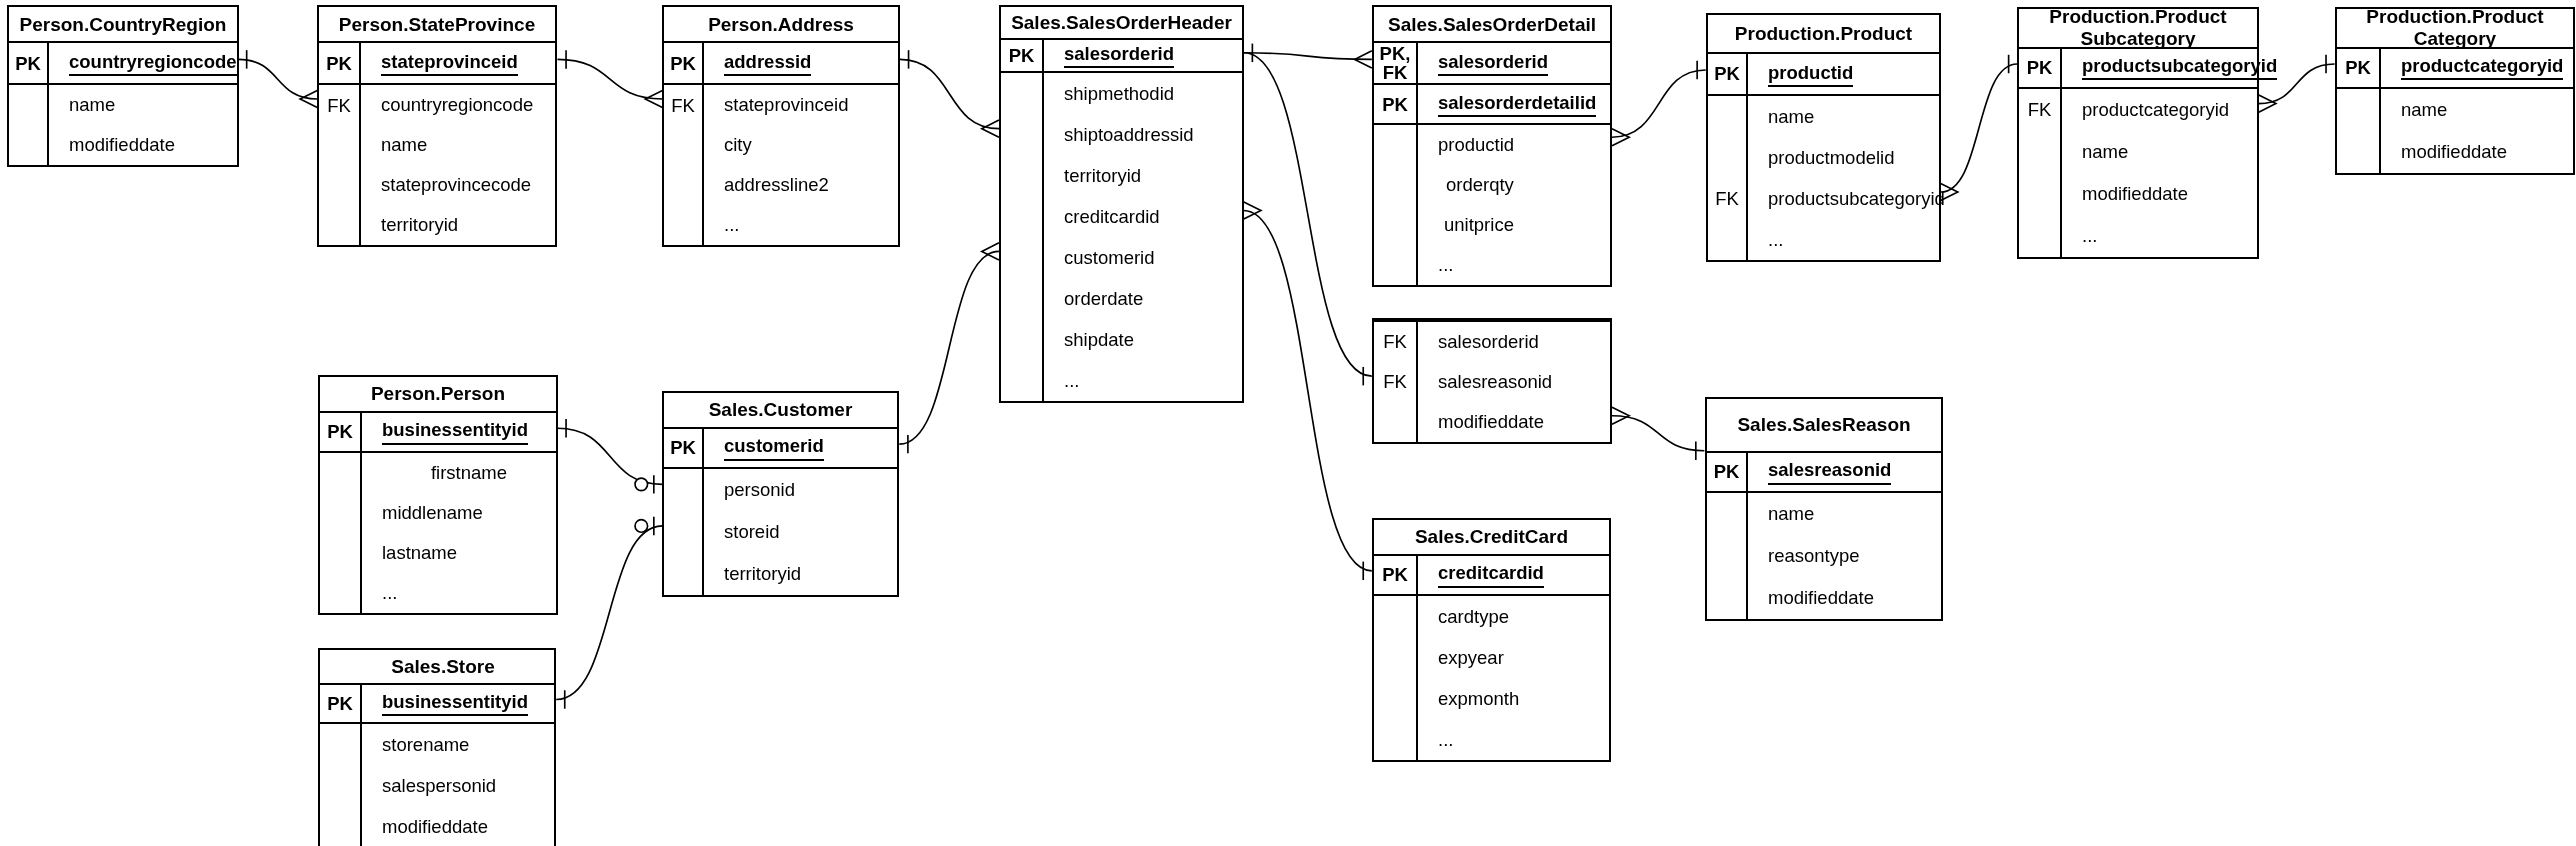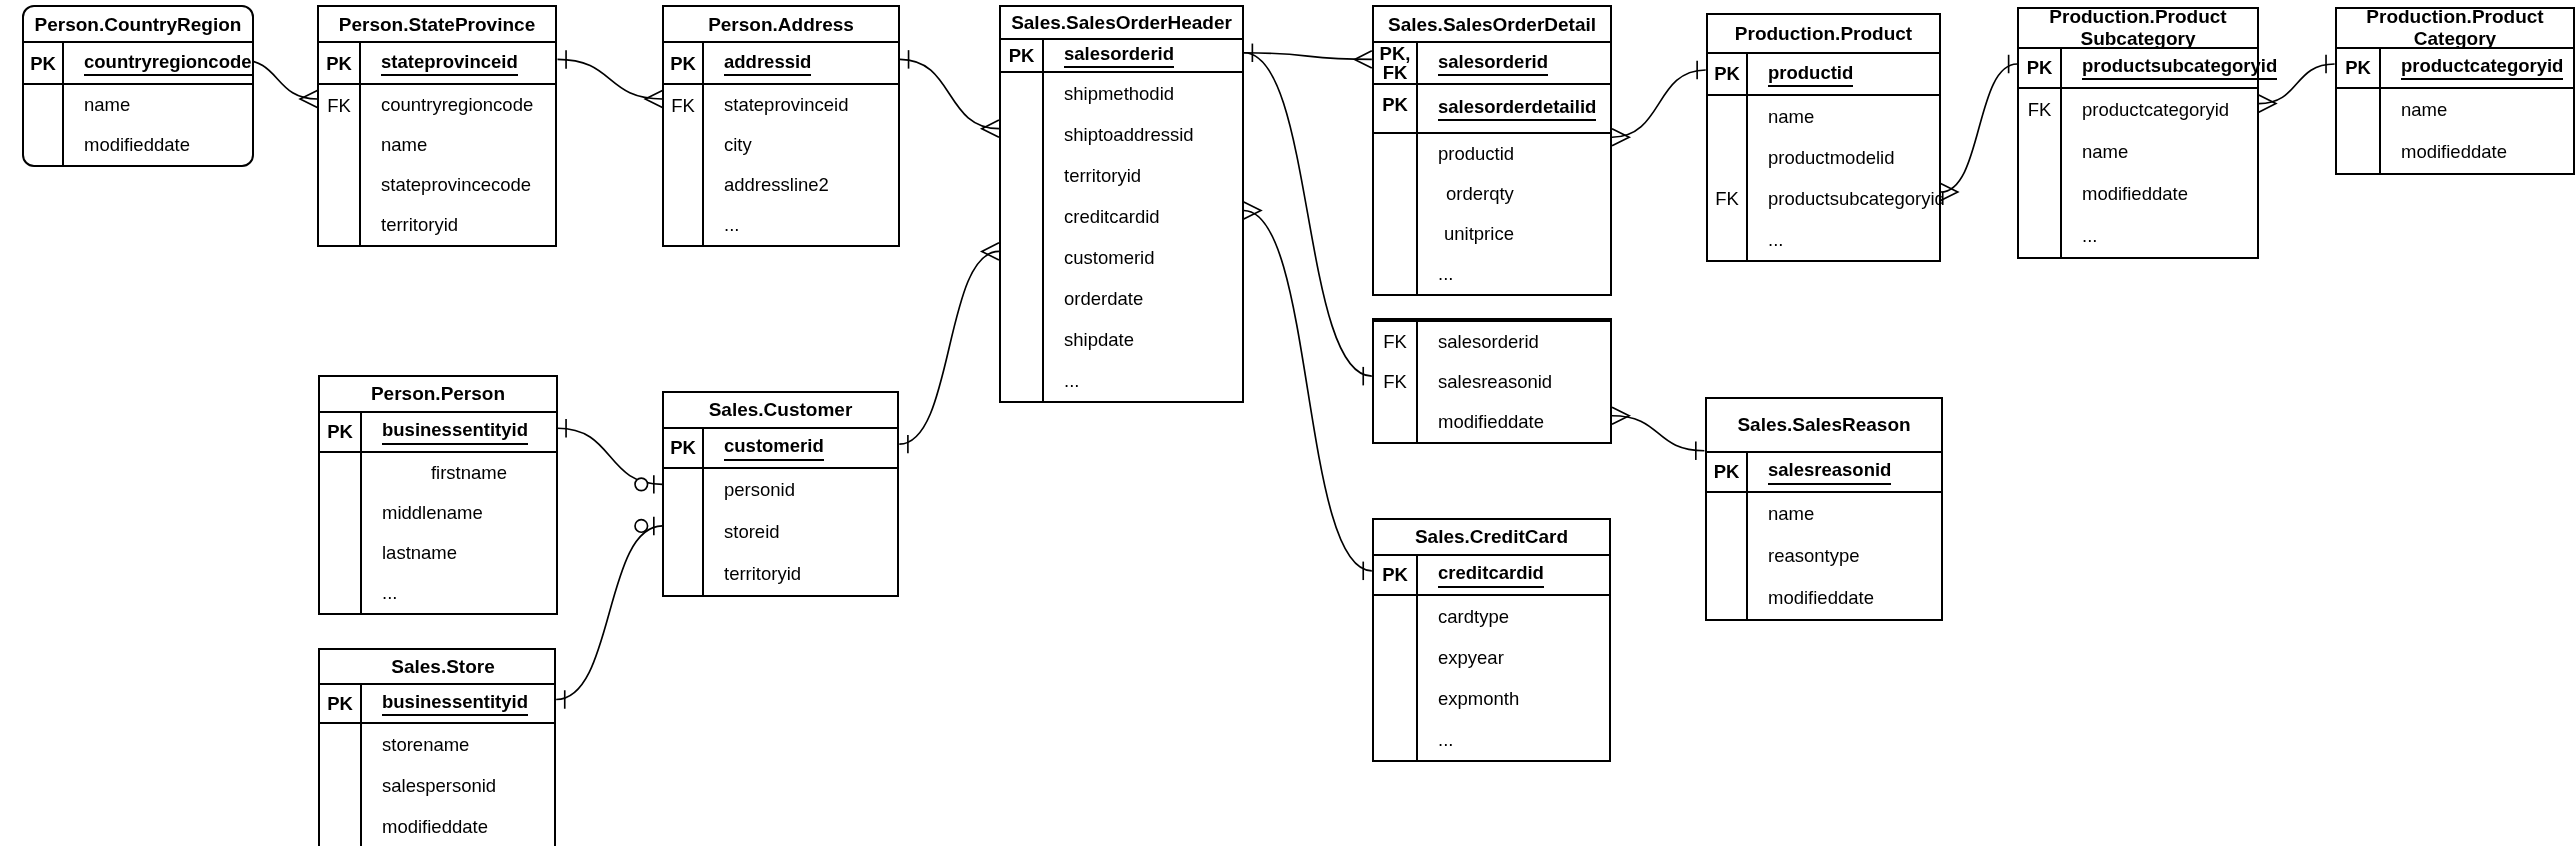--- a/index.html
+++ b/index.html
@@ -57,21 +57,21 @@
       <line x1="855" y1="1046" x2="855" y2="1074" stroke="#000000" stroke-width="2.5"></line>
       <line x1="990" y1="783" x2="990" y2="811" stroke="#000000" stroke-width="2.5"></line>
       <circle cx="971" cy="797" r="9.5" fill="#ffffff" stroke="#000000" stroke-width="2.5"></circle>
       <path d="M 1362 673 C 1445.05 673, 1429.95 381, 1513 381" fill="none" stroke="#000000" stroke-width="2.5"></path>
       <line x1="1375" y1="659" x2="1375" y2="687" stroke="#000000" stroke-width="2.5"></line>
       <path d="M 1513 368 L 1487 381 L 1513 394" fill="none" stroke="#000000" stroke-width="2.5"></path>
       <path d="M 2442 630 C 2519 630, 2505 683, 2582 683" fill="none" stroke="#000000" stroke-width="2.5"></path>
       <path d="M 2442 617 L 2468 630 L 2442 643" fill="none" stroke="#000000" stroke-width="2.5"></path>
       <line x1="2569" y1="669" x2="2569" y2="697" stroke="#000000" stroke-width="2.5"></line>
     </svg>
-    <div class="entity" style="left: 22px; top: 5.3px; width: 232px; border-radius: 12px;">
+    <div class="entity" style="left: 7px; top: 5.3px; width: 232px;">
       <div class="entity-header" style="height: 34px;">
         <div>Person.CountryRegion</div>
       </div>
       <div class="section">
         <div class="keycol" style="width: 38px;">
           <div class="krow bold" style="height: 40px;">
             <div>PK</div>
           </div>
         </div>
         <div class="labelcol">
@@ -248,21 +248,21 @@
           </div>
         </div>
       </div>
       <div class="section">
         <div class="keycol" style="width: 42px;">
           <div class="krow bold" style="height: 38px;">
             <div>PK</div>
           </div>
         </div>
         <div class="labelcol">
-          <div class="lrow" style="height: 47px;">
+          <div class="lrow" style="height: 38px;">
             <div class="pk">salesorderdetailid</div>
           </div>
         </div>
       </div>
       <div class="section">
         <div class="keycol" style="width: 42px;">
           <div class="krow" style="height: 40px;"></div>
           <div class="krow" style="height: 40px;"></div>
           <div class="krow" style="height: 40px;"></div>
           <div class="krow" style="height: 40px;"></div>

